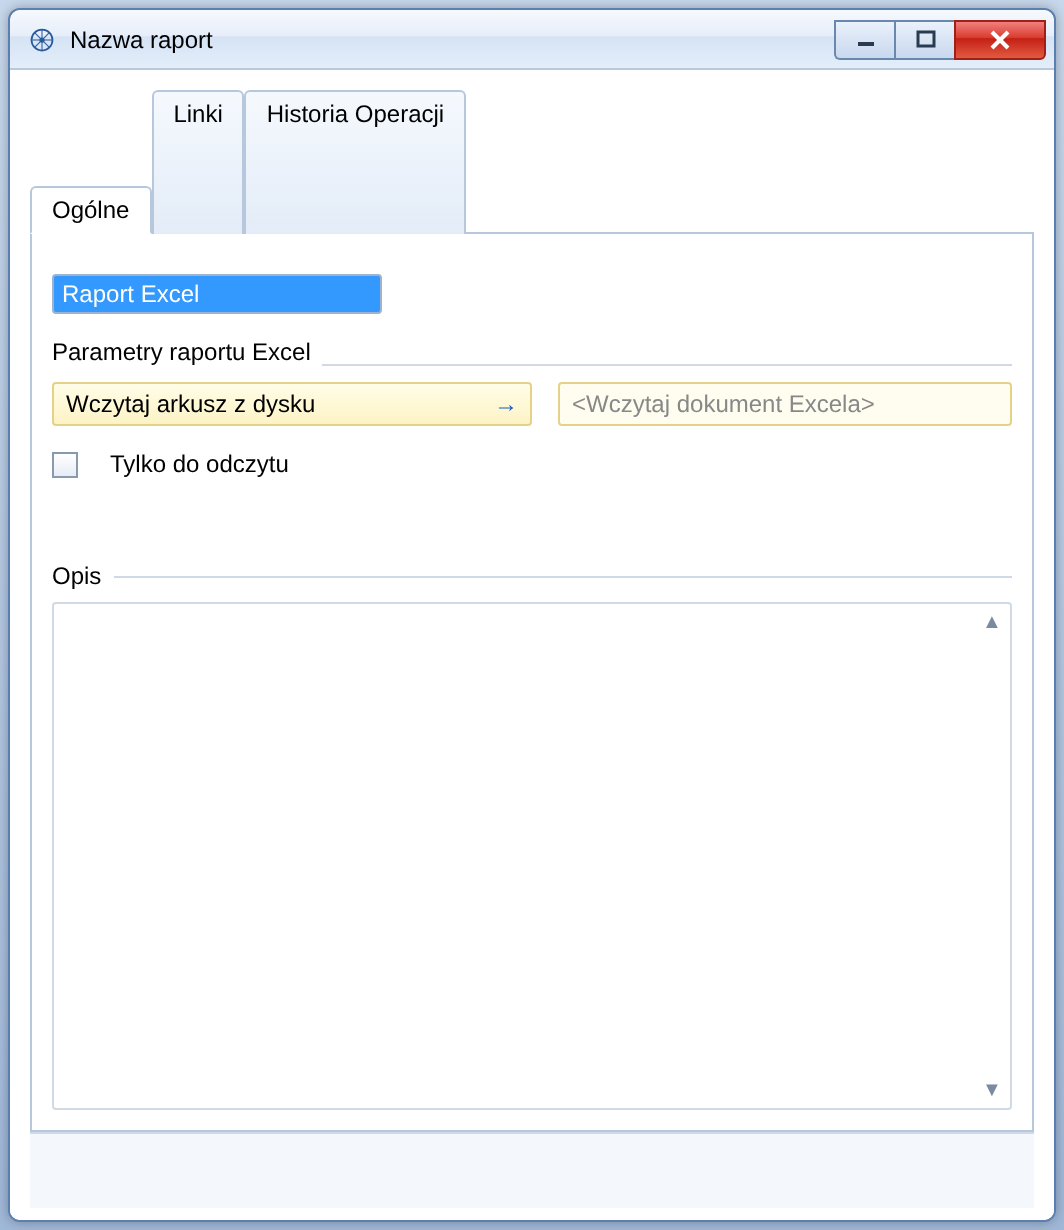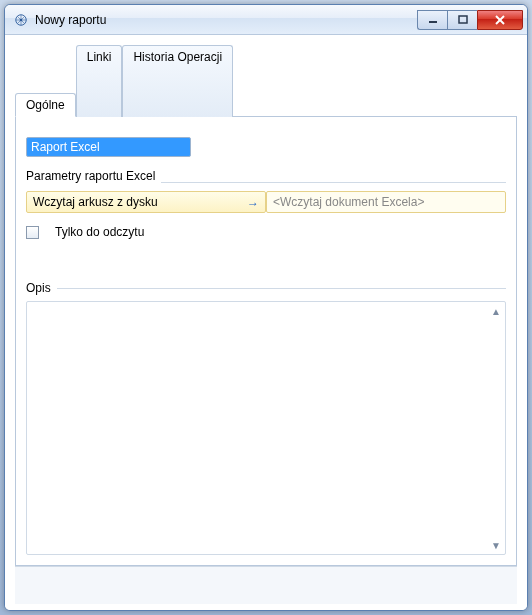--- a/index.html
+++ b/index.html
@@ -120,21 +120,21 @@
       margin-top: 6px;
       display: flex;
       align-items: flex-end;
       gap: 6px;
     }
     .group-label::after {
       content: "";
       flex: 1;
       border-top: 1px solid #d0dae6;
     }
-    .load-row { display: flex; gap: 0; margin-top: 2px; }
+    .load-row { display: flex; gap: 13px; margin-top: 2px; }
     .load-btn {
       flex: 0 0 240px;
       height: 22px;
       border: 1px solid #e6d188;
       background: linear-gradient(to bottom, #fffde8, #fdf3c5);
       border-radius: 2px;
       display: flex;
       align-items: center;
       justify-content: space-between;
       padding: 0 6px;
@@ -220,21 +220,21 @@
     <span class="titlebar-icon">
       <svg width="14" height="14" viewBox="0 0 16 16">
           <circle cx="8" cy="8" r="6" fill="none" stroke="#2a5a9a" stroke-width="1"></circle>
           <circle cx="8" cy="8" r="1.5" fill="#2a5a9a"></circle>
           <line x1="8" y1="2" x2="8" y2="14" stroke="#2a5a9a" stroke-width="0.6"></line>
           <line x1="2" y1="8" x2="14" y2="8" stroke="#2a5a9a" stroke-width="0.6"></line>
           <line x1="3.8" y1="3.8" x2="12.2" y2="12.2" stroke="#2a5a9a" stroke-width="0.6"></line>
           <line x1="12.2" y1="3.8" x2="3.8" y2="12.2" stroke="#2a5a9a" stroke-width="0.6"></line>
         </svg>
     </span>
-    <span class="titlebar-title">Nowy raportu</span>
+    <span class="titlebar-title">Nazwa raport</span>
     <div class="win-buttons">
       <div class="win-btn min">
         <svg width="10" height="10">
             <line x1="1" y1="7" x2="9" y2="7" stroke="#2a3a50" stroke-width="2"></line>
           </svg>
       </div>
       <div class="win-btn max">
         <svg width="10" height="10">
             <rect x="1" y="1" width="8" height="7" fill="none" stroke="#2a3a50" stroke-width="1.5"></rect>
           </svg>

